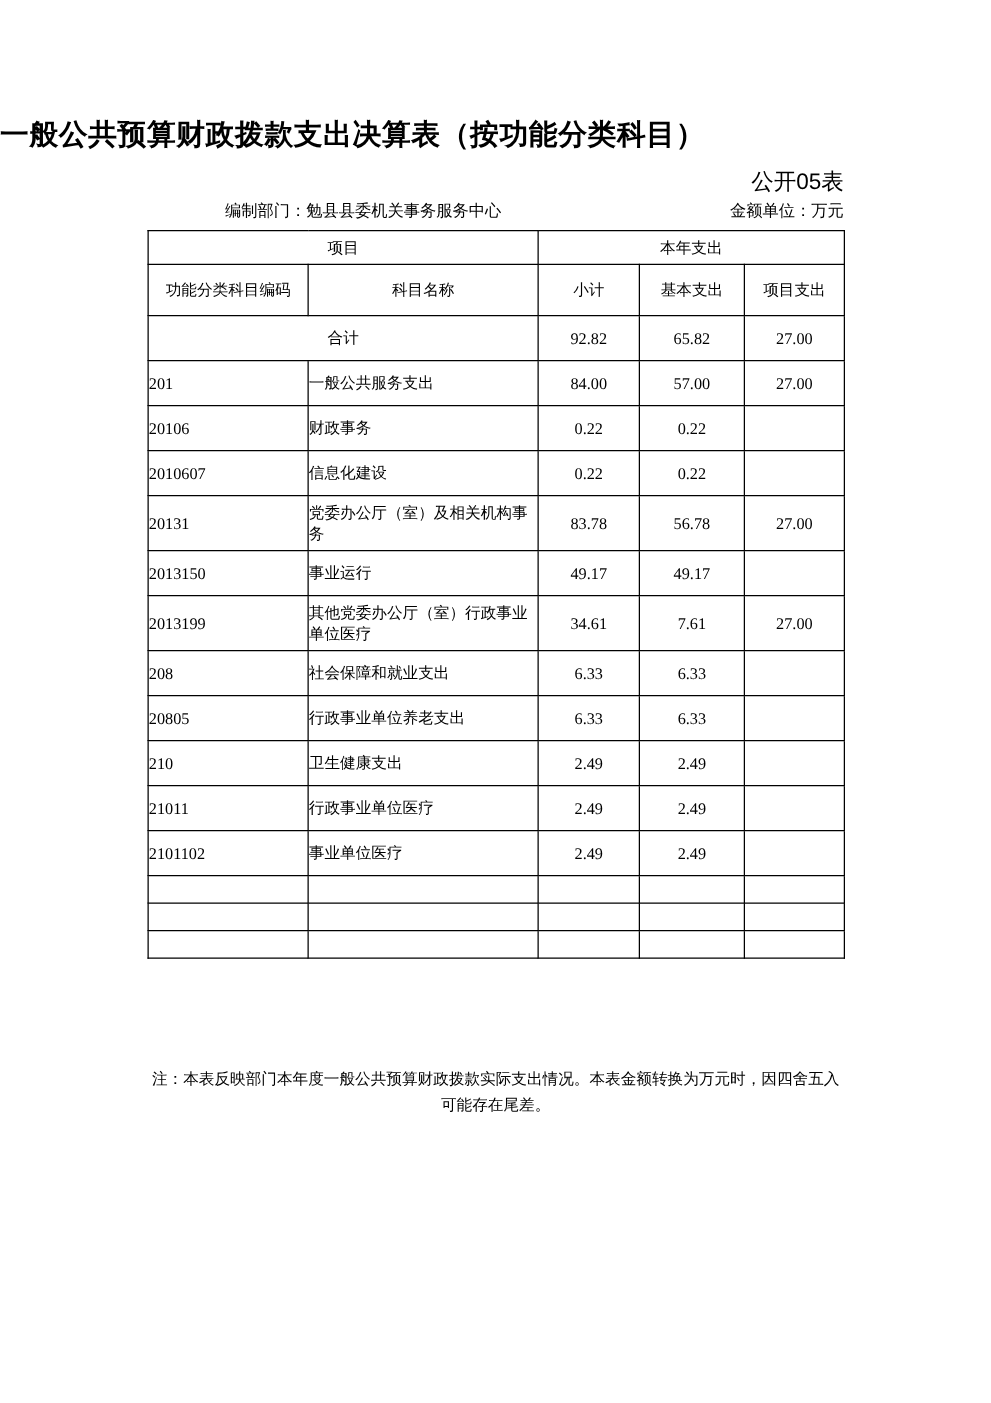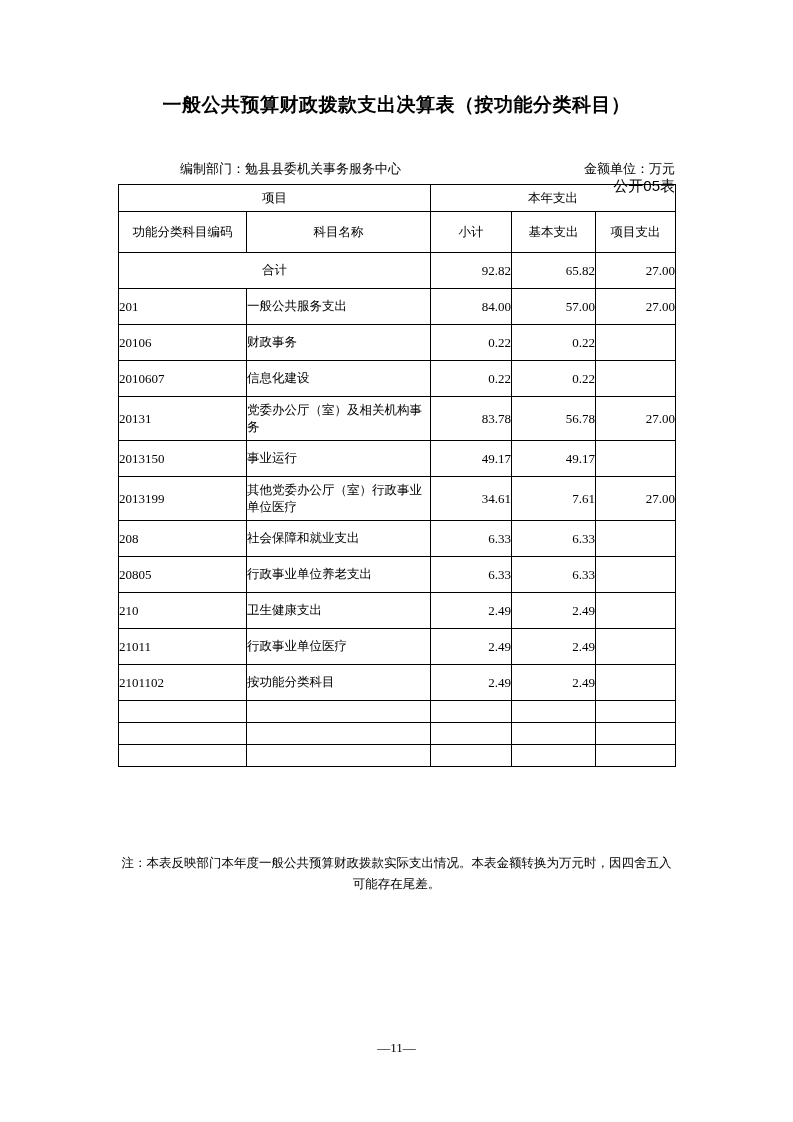--- a/index.html
+++ b/index.html
@@ -19,34 +19,32 @@
     left: 0; top: 0;
     width: 793px;
     height: 1122px;
     box-sizing: border-box;
   }
   .title {
     position: absolute;
     left: 0;
     top: 92px;
     width: 793px;
-    text-align: center;
     font-family: "Liberation Sans", "DejaVu Sans", sans-serif;
     font-weight: bold;
-    font-size: 19px;
+    font-size: 23px;
     letter-spacing: 0.5px;
     color: #000;
   }
   .subtitle {
     position: absolute;
     right: 118px;
     top: 133px;
     font-family: "Liberation Sans", "DejaVu Sans", sans-serif;
-    font-size: 15px;
-    margin-top: 44px;
+    font-size: 18px;
   }
   .meta-row {
     position: absolute;
     left: 118px;
     top: 160px;
     width: 557px;
     font-size: 13px;
     font-family: "Liberation Sans", "DejaVu Sans", sans-serif;
   }
   .meta-left {
@@ -88,21 +86,21 @@
     height: 26px;
     font-family: Liberation Serif, serif;
   }
   .hdr2 {
     text-align: center;
     height: 40px;
   }
   .c-center { text-align: center; margin-left: 44px; }
   .c-left { text-align: left; }
   .num {
-    text-align: right;
+    text-align: center;
     font-family: "Liberation Serif", "DejaVu Serif", serif;
     font-size: 13px;
   }
   .code {
     padding-left: 6px;
     text-align: left;
     font-family: "Liberation Serif", "DejaVu Serif", serif;
     font-size: 13px;
     margin-top: 44px;
   }
@@ -241,21 +239,21 @@
         </tr>
         <tr class="row-h">
           <td class="cell-pad code">21011</td>
           <td class="cell-pad c-left name-i2">行政事业单位医疗</td>
           <td class="cell-pad num">2.49</td>
           <td class="cell-pad num">2.49</td>
           <td class="cell-pad num"></td>
         </tr>
         <tr class="row-h">
           <td class="cell-pad code">2101102</td>
-          <td class="cell-pad c-left name-i2">按功能分类科目</td>
+          <td class="cell-pad c-left name-i2">事业单位医疗</td>
           <td class="cell-pad num">2.49</td>
           <td class="cell-pad num">2.49</td>
           <td class="cell-pad num"></td>
         </tr>
         <tr class="row-empty">
           <td class="cell-pad">&nbsp;</td>
           <td class="cell-pad">&nbsp;</td>
           <td class="cell-pad">&nbsp;</td>
           <td class="cell-pad">&nbsp;</td>
           <td class="cell-pad">&nbsp;</td>
@@ -274,15 +272,14 @@
           <td class="cell-pad">&nbsp;</td>
           <td class="cell-pad">&nbsp;</td>
         </tr>
       </tbody>
   </table>
 
   <div class="note">
     <span class="note-inner">注：本表反映部门本年度一般公共预算财政拨款实际支出情况。本表金额转换为万元时，因四舍五入可能存在尾差。</span>
   </div>
 
-  <div class="pagenum">—11—</div>
 
 </div>
 
 </body></html>

